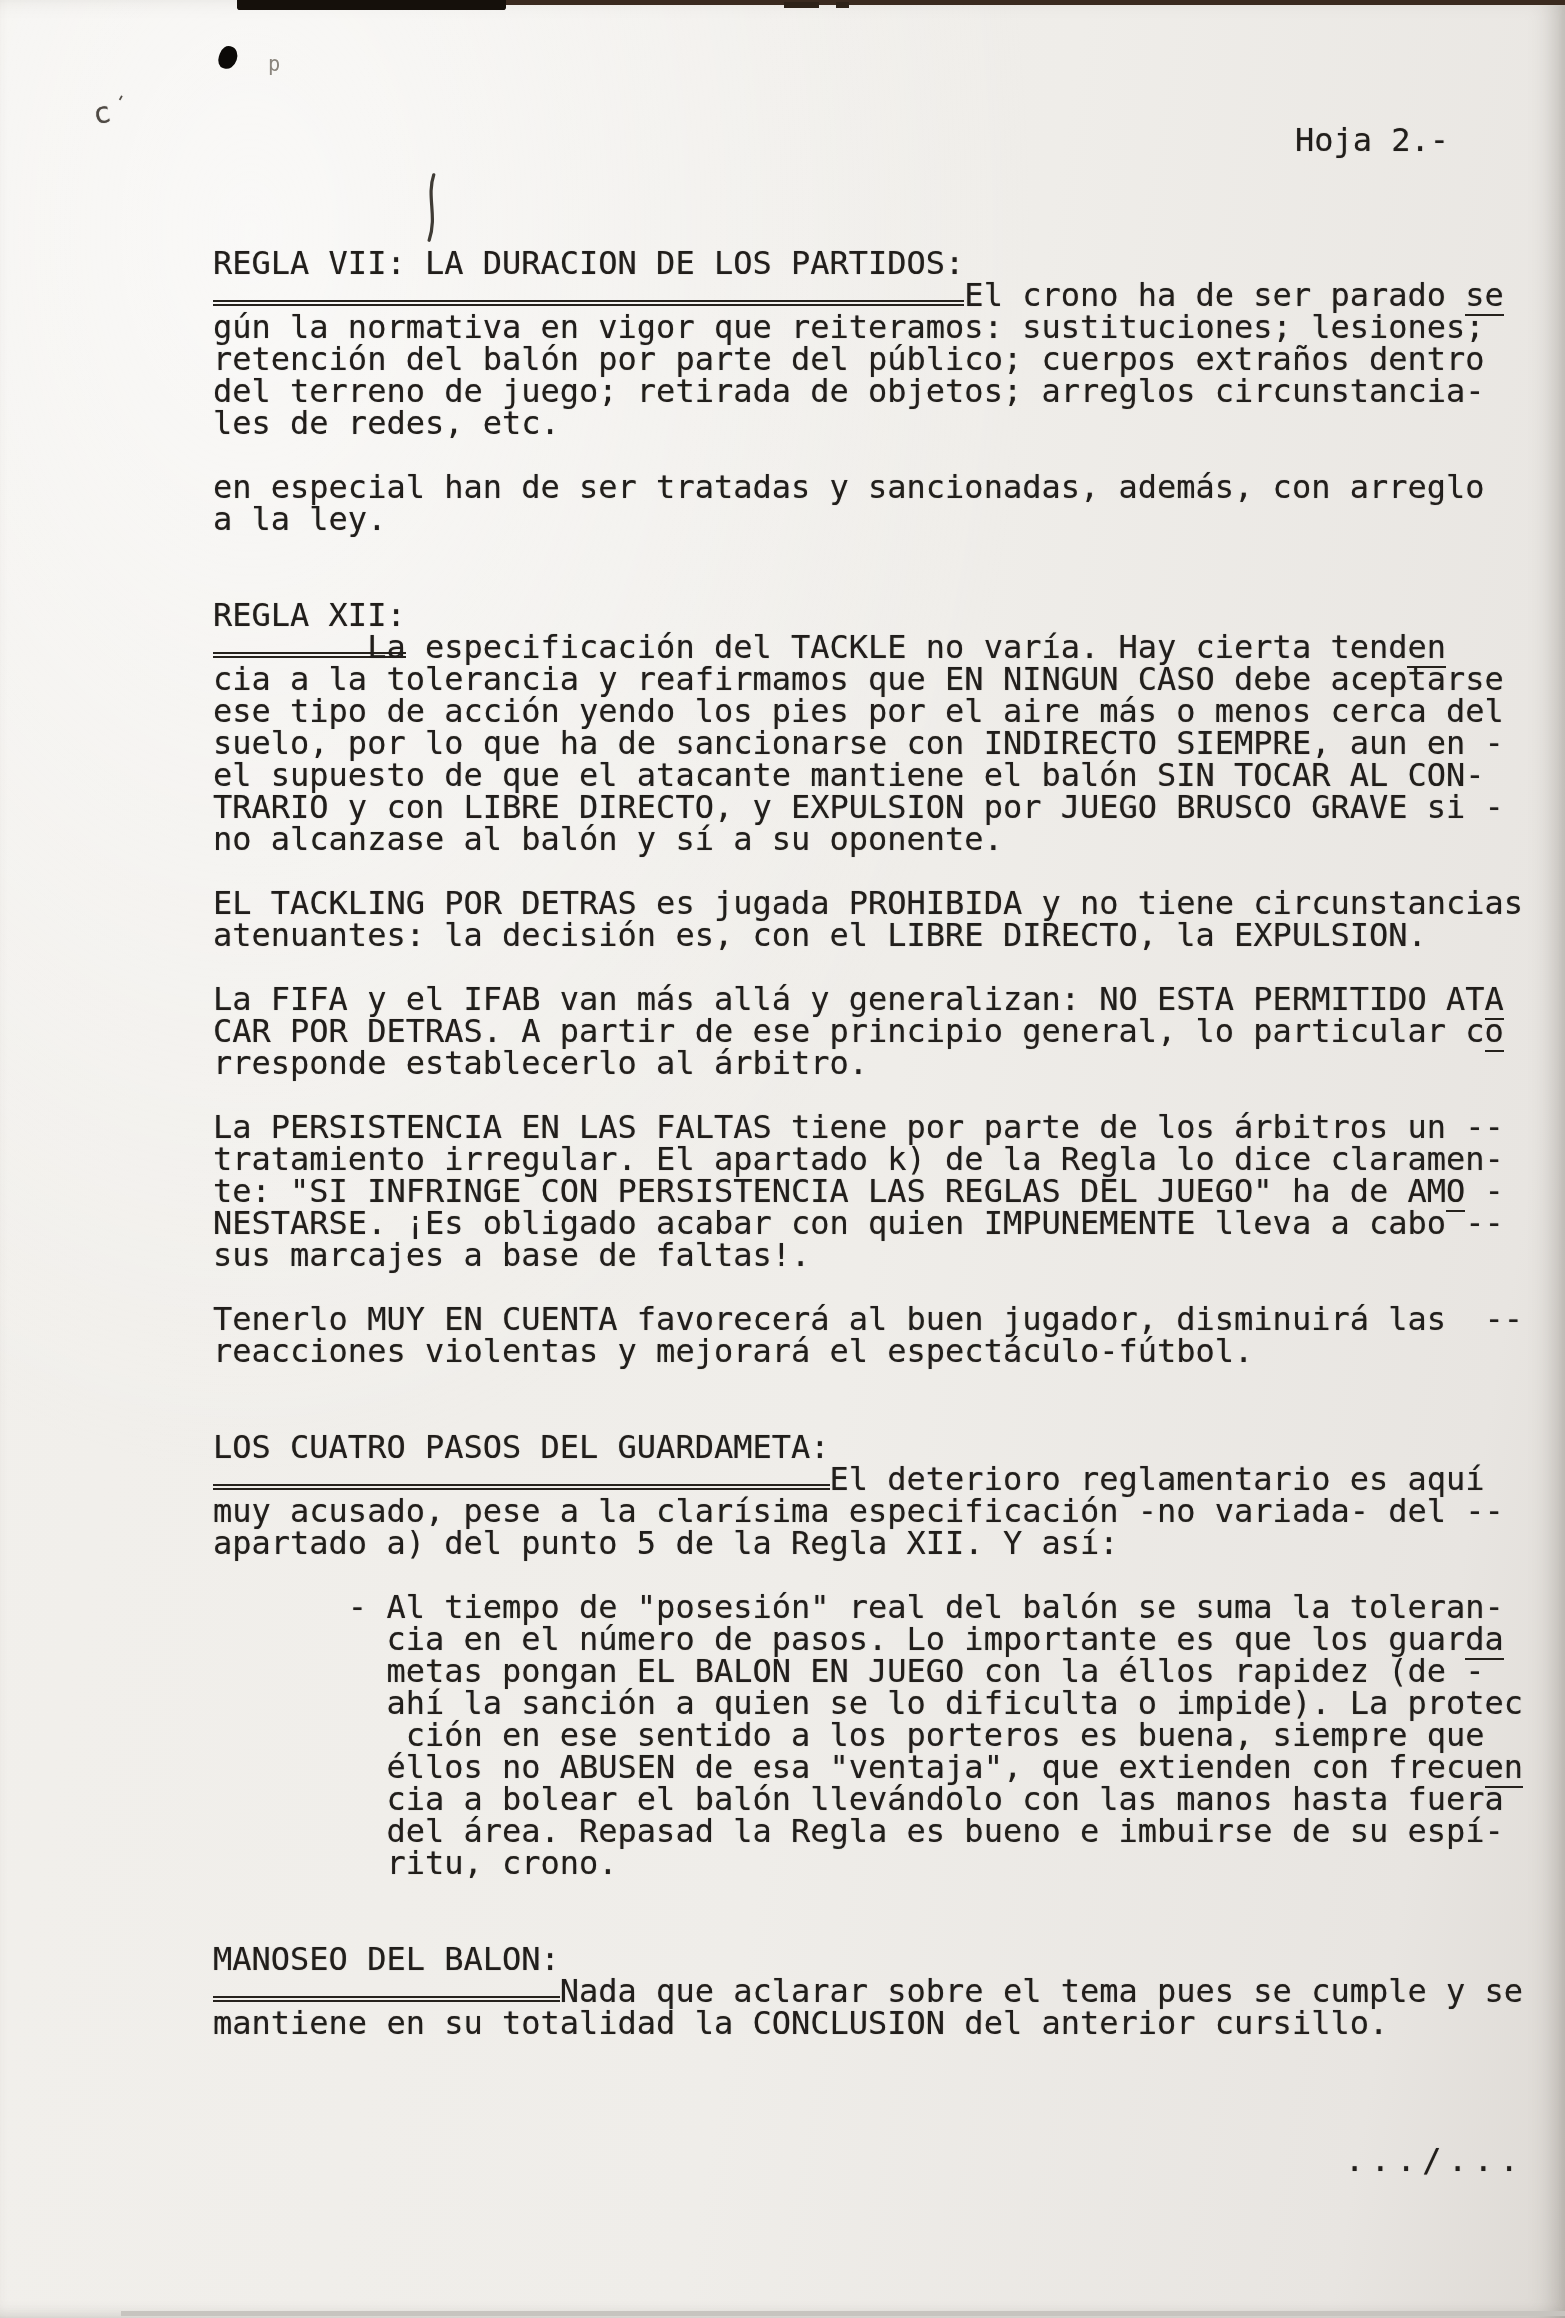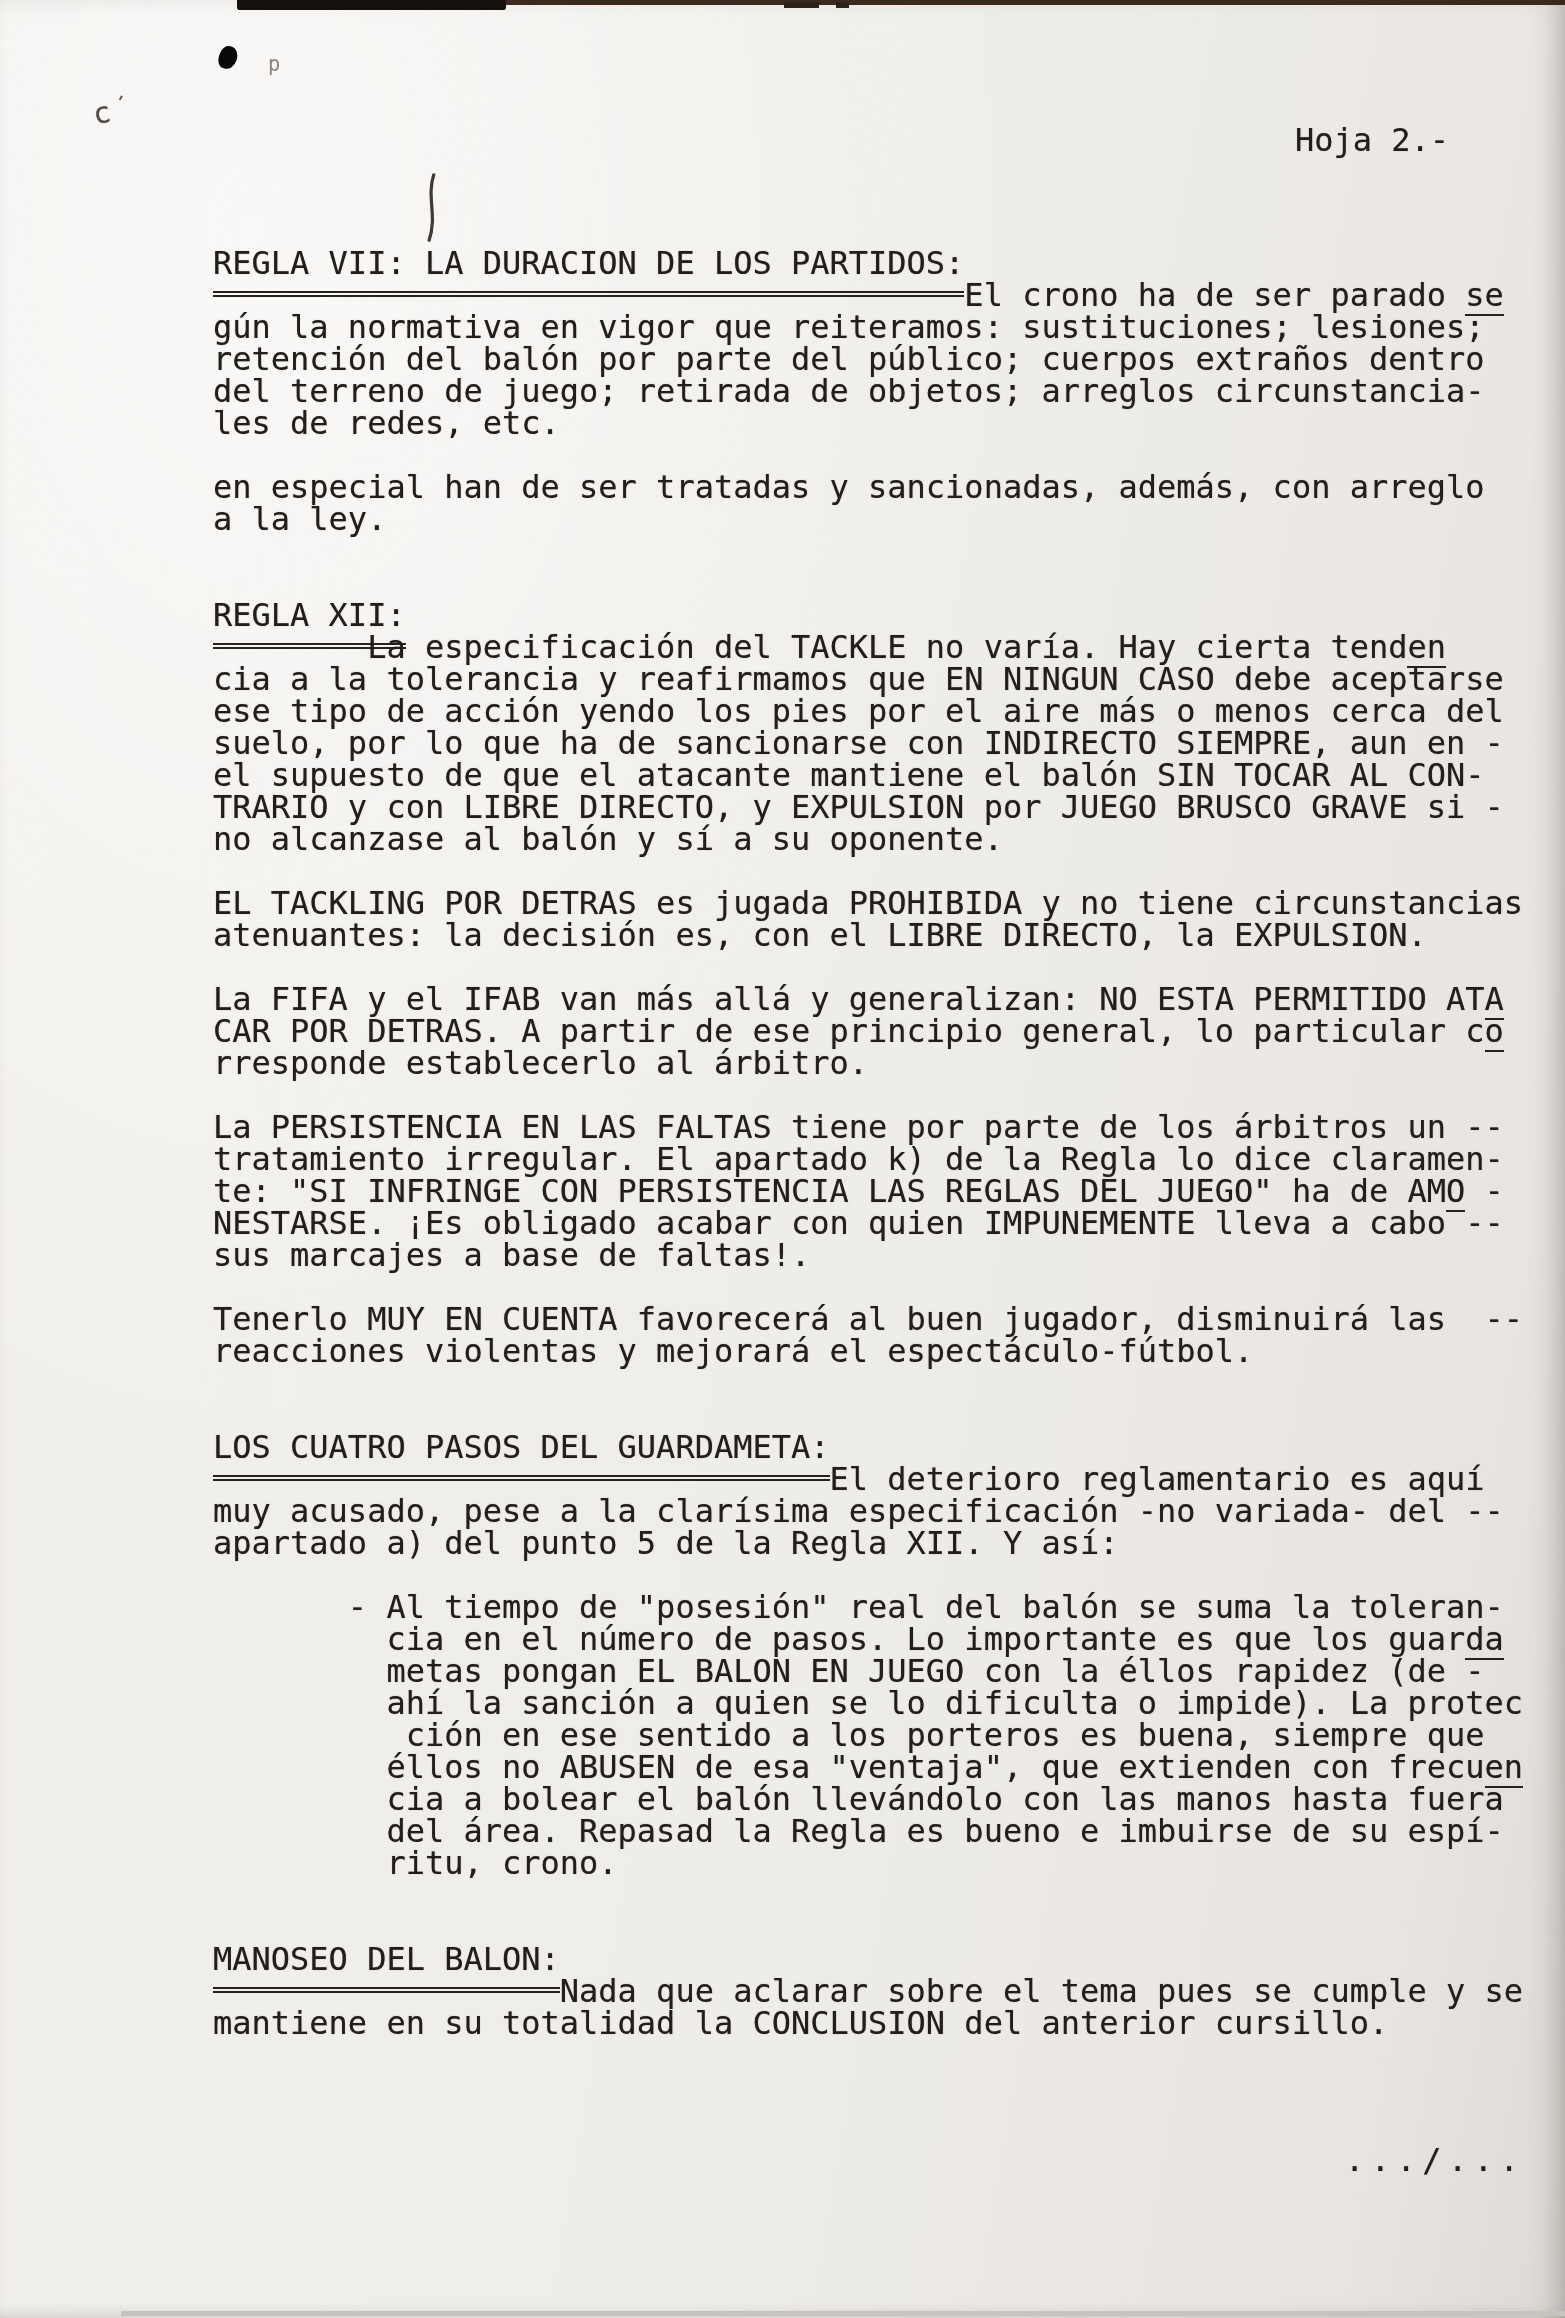--- a/index.html
+++ b/index.html
@@ -27,21 +27,21 @@
   .ink-p{position:absolute;left:268px;top:52px;font-size:20.4px;color:#8a857d;}
   .pencil-c{position:absolute;left:93px;top:95px;font-size:29px;color:#4f4a44;transform:rotate(-10deg);
     text-shadow:0 0 0.9px rgba(70,65,60,.6);}
   .pen-stroke{position:absolute;left:419px;top:173px;}
 
   .page-number{position:absolute;left:1295px;top:124px;font-size:32px;line-height:32px;
     text-shadow:0 0 0.9px rgba(32,29,26,.5);}
   .doc{position:absolute;left:213px;top:247px;}
   .line{white-space:pre;font-size:32px;line-height:32px;height:32px;
     text-shadow:0 0 0.9px rgba(32,29,26,.5);}
-  .line .hu{border-bottom:6.5px double #26221d;padding-bottom:9px;}
+  .line .hu{border-bottom:6.5px double #26221d;padding-bottom:18px;}
   .line .tail{border-bottom:2.8px solid #26221d;}
   .cont-mark{position:absolute;left:1345px;top:2141px;font-size:32px;letter-spacing:6.5px;
     text-shadow:0 0 0.9px rgba(32,29,26,.5);}
 </style>
 </head>
 <body>
 
 <div class="vignette"></div>
 
 <div class="edge-thin"></div>

